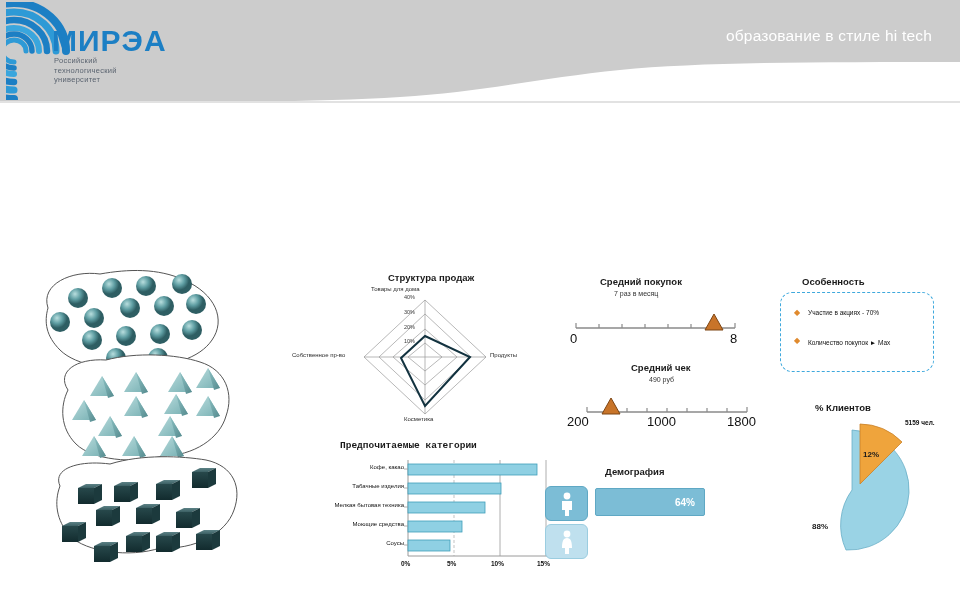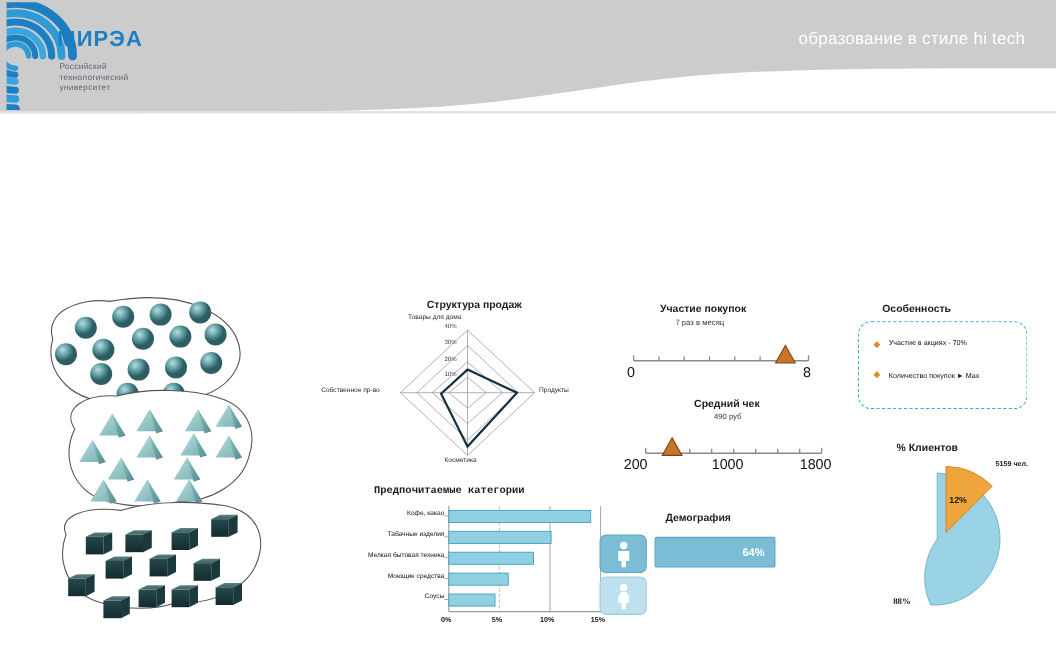--- a/index.html
+++ b/index.html
@@ -10,21 +10,21 @@
   }
   
   .header-band{position:absolute;left:0;top:0;width:960px;height:105px;overflow:hidden;}
   .header-band svg{display:block;}
   .header-tagline{
     position:absolute;right:28px;top:27px;color:#ffffff;font-size:15.5px;
     letter-spacing:.2px;white-space:nowrap;
   }
   .logo{position:absolute;left:6px;top:2px;width:180px;height:98px;}
   .logo-text{
-    position:absolute;left:52px;top:26px;font-size:20px;font-weight:bold;
+    position:absolute;left:52px;top:26px;font-size:30px;font-weight:bold;
     color:#1c7fc4;letter-spacing:1px;line-height:1;
   }
   .logo-sub{
     position:absolute;left:54px;top:56px;font-size:7.5px;color:#5b6470;
     line-height:9.5px;letter-spacing:.3px;
   }
   
   .clusters{position:absolute;left:30px;top:268px;width:235px;height:300px;}
   .title{font-size:9.5px;font-weight:bold;color:#1a1a1a;white-space:nowrap;}
   .subtitle{font-size:7px;color:#333;white-space:nowrap;}
@@ -256,21 +256,21 @@
   <div class="radar-lbl" style="left:190px;top:80px;">Продукты</div>
   <div class="radar-lbl" style="left:104px;top:144px;">Косметика</div>
   <div class="radar-lbl" style="left:-8px;top:80px;">Собственное пр-во</div>
   <div class="radar-tick" style="left:104px;top:22px;">40%</div>
   <div class="radar-tick" style="left:104px;top:37px;">30%</div>
   <div class="radar-tick" style="left:104px;top:52px;">20%</div>
   <div class="radar-tick" style="left:104px;top:66px;">10%</div>
 </div>
 
 <div class="scale-block" style="left:570px;top:276px;width:200px;height:80px;">
-  <div class="title" style="position:absolute;left:30px;top:0;">Участие покупок</div>
+  <div class="title" style="position:absolute;left:30px;top:0;">Средний покупок</div>
   <div class="subtitle" style="position:absolute;left:44px;top:14px;">7 раз в месяц</div>
   <svg width="200" height="45" viewBox="0 0 200 45" style="position:absolute;left:0;top:30px;">
     <line x1="6" y1="22" x2="165" y2="22" stroke="#8a8a8a" stroke-width="1.4"></line>
     <g stroke="#8a8a8a" stroke-width="1.2">
       <line x1="6" y1="17" x2="6" y2="22"></line>
         <line x1="29" y1="18" x2="29" y2="22"></line>
       <line x1="52" y1="18" x2="52" y2="22"></line>
         <line x1="75" y1="18" x2="75" y2="22"></line>
       <line x1="98" y1="18" x2="98" y2="22"></line>
         <line x1="121" y1="18" x2="121" y2="22"></line>
@@ -369,14 +369,14 @@
 <div class="pie">
   <div class="title">% Клиентов</div>
   <div class="pie-note">5159 чел.</div>
   <svg width="170" height="175" viewBox="0 0 170 175" style="position:absolute;left:0;top:0;">
     <path d="M62,88 L62,28 A60,60 0 1 1 56,148 A60,60 0 0 1 62,88 Z" fill="#9ad3e5" stroke="#6aafc7" stroke-width="0.8"></path>
     <g transform="translate(8,-6)">
       <path d="M62,88 L62,28 A60,60 0 0 1 104,46 Z" fill="#efa43c" stroke="#c9822a" stroke-width="0.8"></path>
     </g>
   </svg>
   <div class="pie-pct" style="left:73px;top:48px;color:#1a1a1a;">12%</div>
-  <div class="pie-pct" style="left:22px;top:140px;color:#1a1a1a;font-family:Liberation Serif, serif;">88%</div>
+  <div class="pie-pct" style="left:22px;top:120px;color:#1a1a1a;">88%</div>
 </div>
 
 </body></html>

